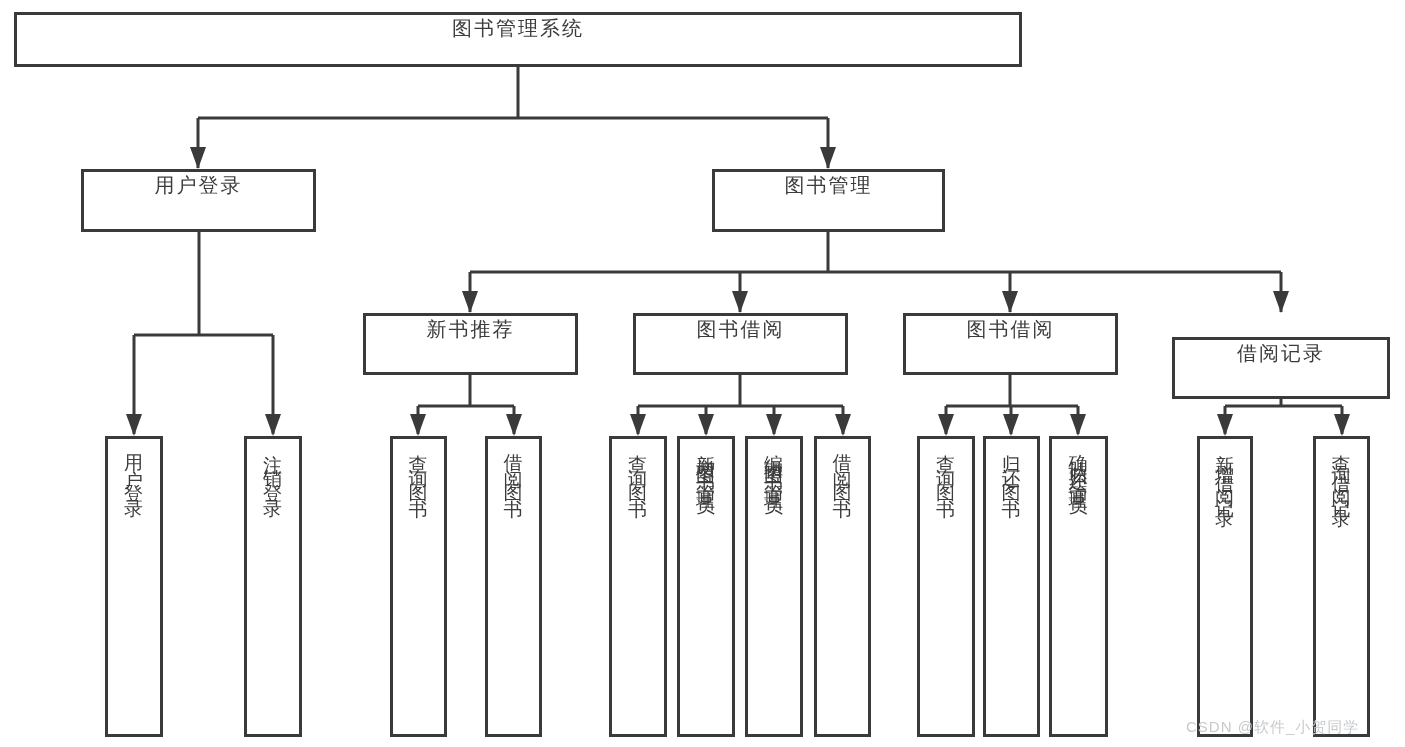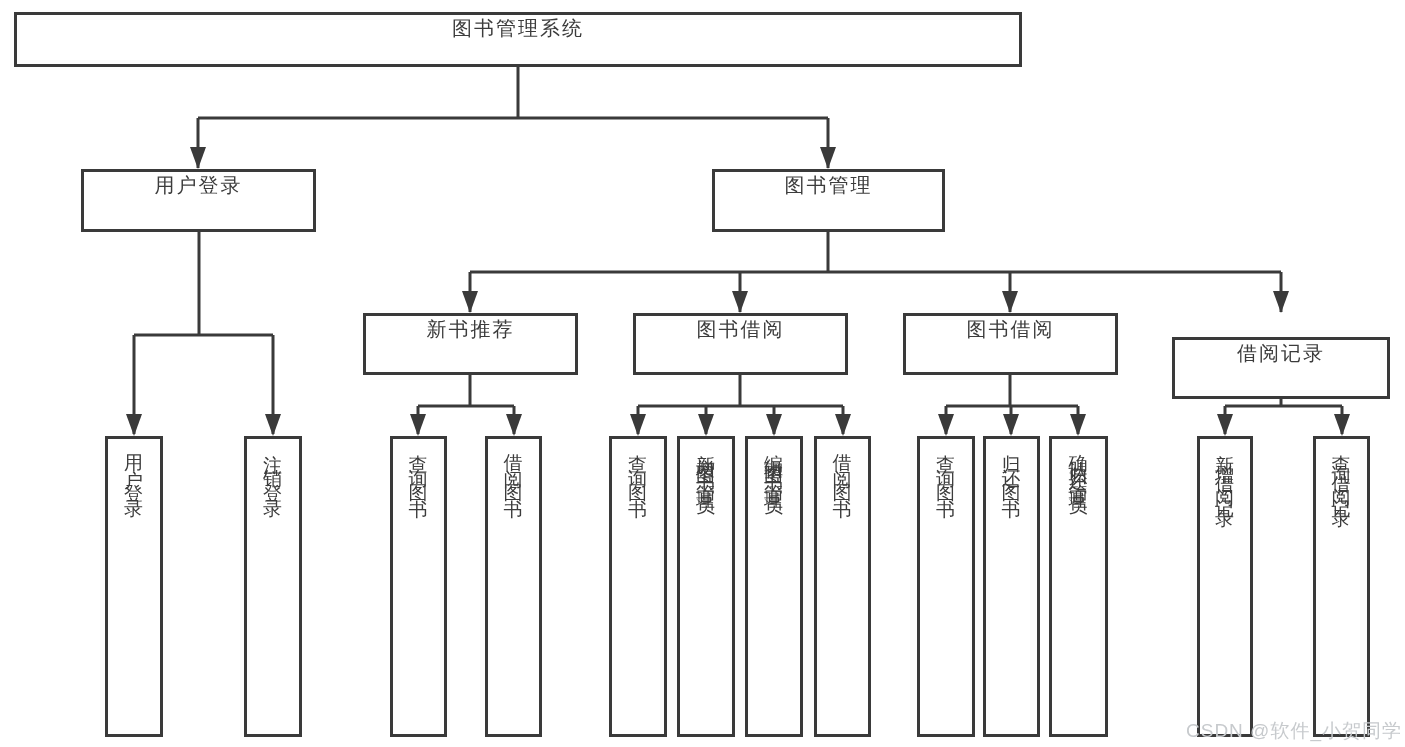--- a/index.html
+++ b/index.html
@@ -49,21 +49,21 @@
     line-height: 1;
     color: #3c3c3c;
   }
   .sp-wide  { letter-spacing: 15px; }
   .sp-mid   { letter-spacing: 11px; }
   .sp-narrow{ letter-spacing: 6px;  }
   .watermark {
     position: absolute;
     left: 1186px;
     top: 718px;
-    font-size: 19px;
+    font-size: 15px;
     letter-spacing: 1px;
     color: #c7cacd;
     white-space: nowrap;
     z-index: 3;
   }
 </style>
 </head>
 <body>
 
 <div class="stage">

